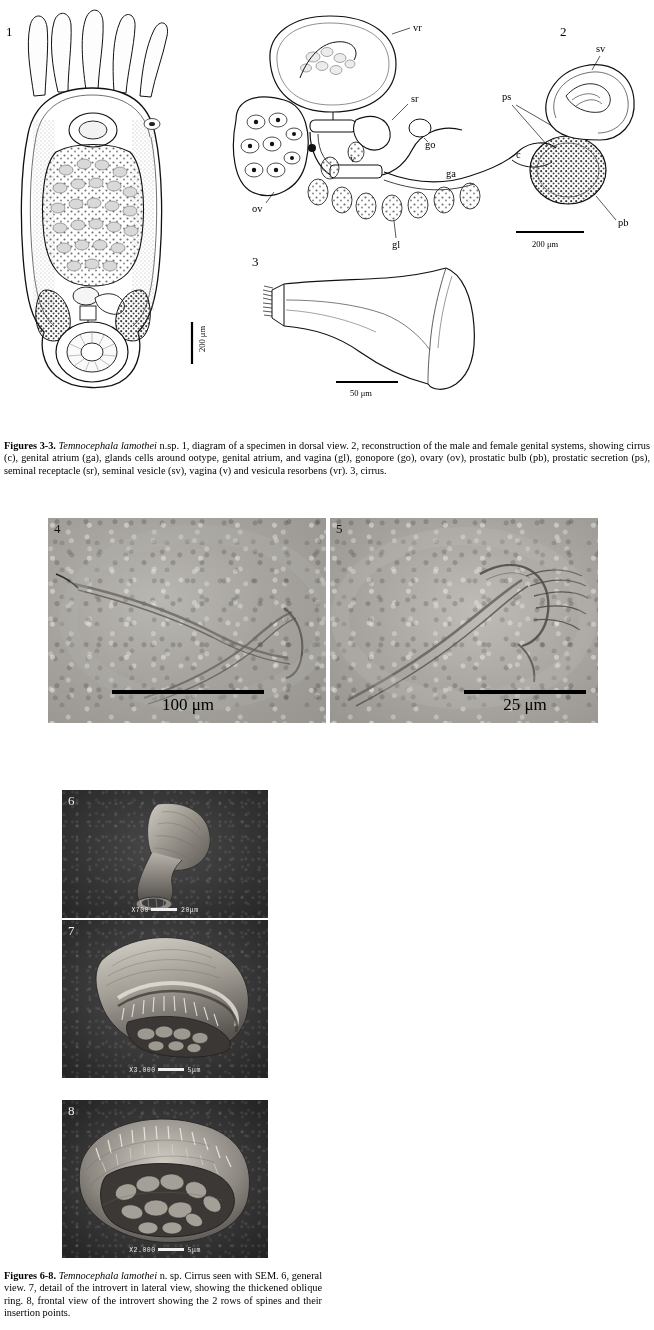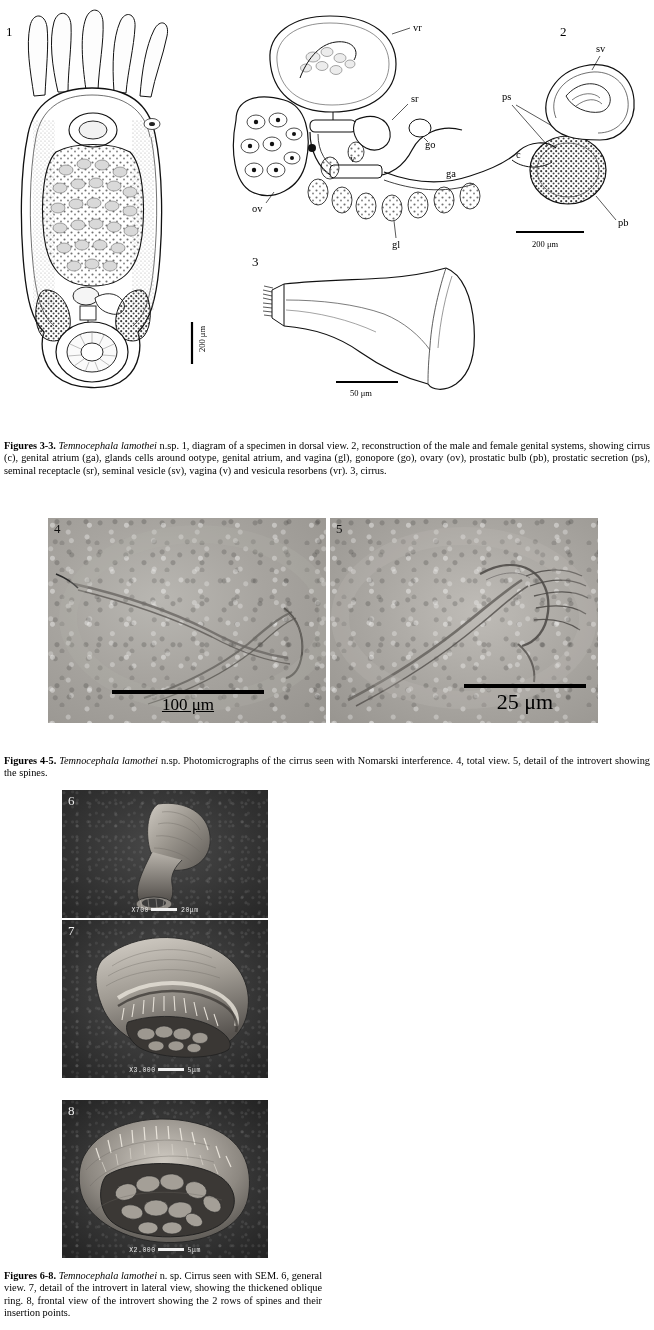--- a/index.html
+++ b/index.html
@@ -399,21 +399,21 @@
       <path d="M96 180 C132 168 170 150 200 126 C216 112 230 100 244 94" fill="none" stroke="#6a6763" stroke-width="2.2" opacity="0.85"></path>
       <path d="M100 186 C138 174 176 156 206 132 C222 118 234 106 248 100" fill="none" stroke="#5a5753" stroke-width="1.3" opacity="0.8"></path>
       <path d="M236 90 C250 100 256 118 254 136 C252 150 246 158 238 160" fill="none" stroke="#4f4c48" stroke-width="2" opacity="0.85"></path>
       <path d="M240 96 C252 106 256 120 254 134" fill="none" stroke="#6f6c68" stroke-width="1" opacity="0.8"></path>
       <path d="M8 56 C18 60 24 64 30 70" fill="none" stroke="#2a2a2a" stroke-width="1.6"></path>
       <ellipse cx="150" cy="100" rx="130" ry="84" fill="none" stroke="#b5b2ad" stroke-width="18" opacity="0.25"></ellipse>
     </svg>
     <div class="pnum">4</div>
     <div class="sbar" style="left:60px; bottom:8px; width:160px;">
       <div class="bar" style="width:152px;"></div>
-      <span style="font-size:17px;text-decoration:underline;">100 μm</span>
+      <span style="font-size:17px;">100 μm</span>
     </div>
   </div>
 
   <div class="micro" style="left:330px; top:518px; width:268px; height:205px;
               background: radial-gradient(ellipse at 55% 45%, #bfbcb7 0%, #aaa7a2 50%, #989590 100%);">
     <div class="grain"></div>
     <svg width="268" height="205" viewBox="0 0 268 205" style="position:absolute;left:0;top:0;">
       <path d="M18 182 C60 160 104 132 140 102 C160 86 176 72 192 62" fill="none" stroke="#6a6763" stroke-width="2.6" opacity="0.9"></path>
       <path d="M26 188 C68 166 112 138 148 108 C168 92 182 78 198 68" fill="none" stroke="#575450" stroke-width="1.5" opacity="0.85"></path>
       <path d="M150 56 C168 46 186 44 200 52 C214 60 220 76 218 94 C216 112 206 124 192 128" fill="none" stroke="#514e4a" stroke-width="2.3" opacity="0.9"></path>
@@ -424,28 +424,24 @@
         <path d="M204 78 C226 72 244 72 258 80"></path>
         <path d="M206 90 C226 86 244 88 256 96"></path>
         <path d="M204 102 C222 100 238 104 250 112"></path>
       </g>
       <path d="M188 126 C200 136 206 150 204 164" fill="none" stroke="#575450" stroke-width="2" opacity="0.85"></path>
       <ellipse cx="134" cy="100" rx="124" ry="82" fill="none" stroke="#c2bfba" stroke-width="18" opacity="0.22"></ellipse>
     </svg>
     <div class="pnum">5</div>
     <div class="sbar" style="right:8px; bottom:8px; width:130px;">
       <div class="bar" style="width:122px;"></div>
-      <span style="font-size:22px;">25 μm</span>
+      <span style="font-size:17px;">25 μm</span>
     </div>
   </div>
 
-  <div class="caption" id="caption45">
-    <b>Figures 4-5.</b>
-    <i>Temnocephala lamothei</i><span> n.sp. Photomicrographs of the cirrus seen with Nomarski interference. 4, total view. 5, detail of the introvert showing the spines.</span>
-  </div>
 
   <div class="micro" style="left:62px; top:790px; width:206px; height:128px;
               background: radial-gradient(ellipse at 50% 45%, #4a4a4a 0%, #343434 60%, #262626 100%);">
     <div class="semgrain"></div>
     <svg width="206" height="128" viewBox="0 0 206 128" style="position:absolute;left:0;top:0;">
       <defs>
         <linearGradient id="sem6a" x1="0" y1="0" x2="1" y2="1">
           <stop offset="0%" stop-color="#cfcac2"></stop>
           <stop offset="45%" stop-color="#9a958d"></stop>
           <stop offset="100%" stop-color="#5e5a55"></stop>

